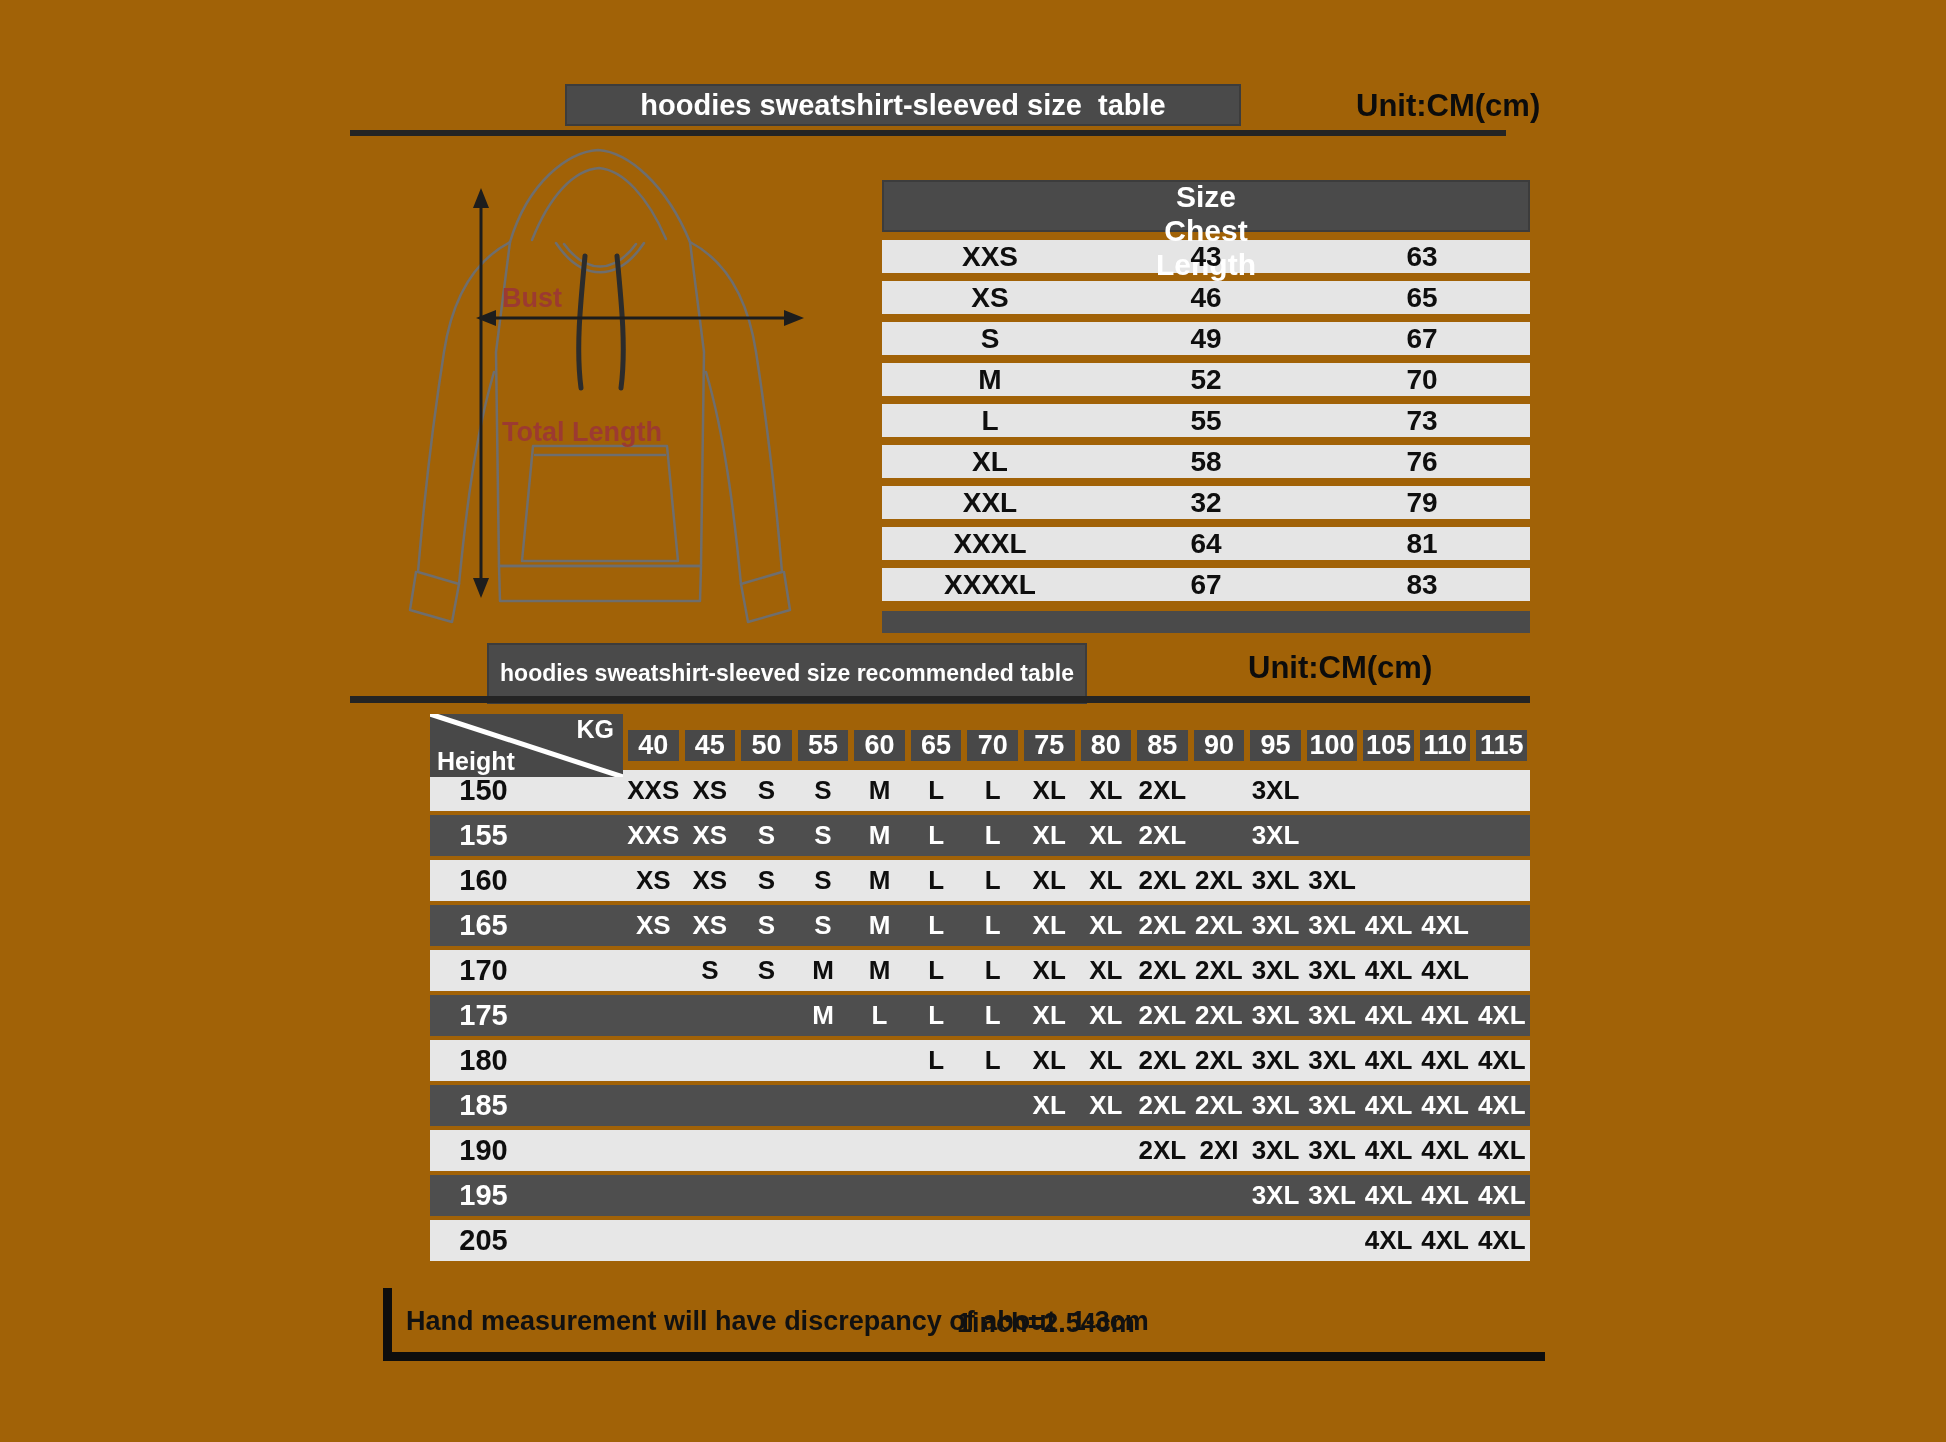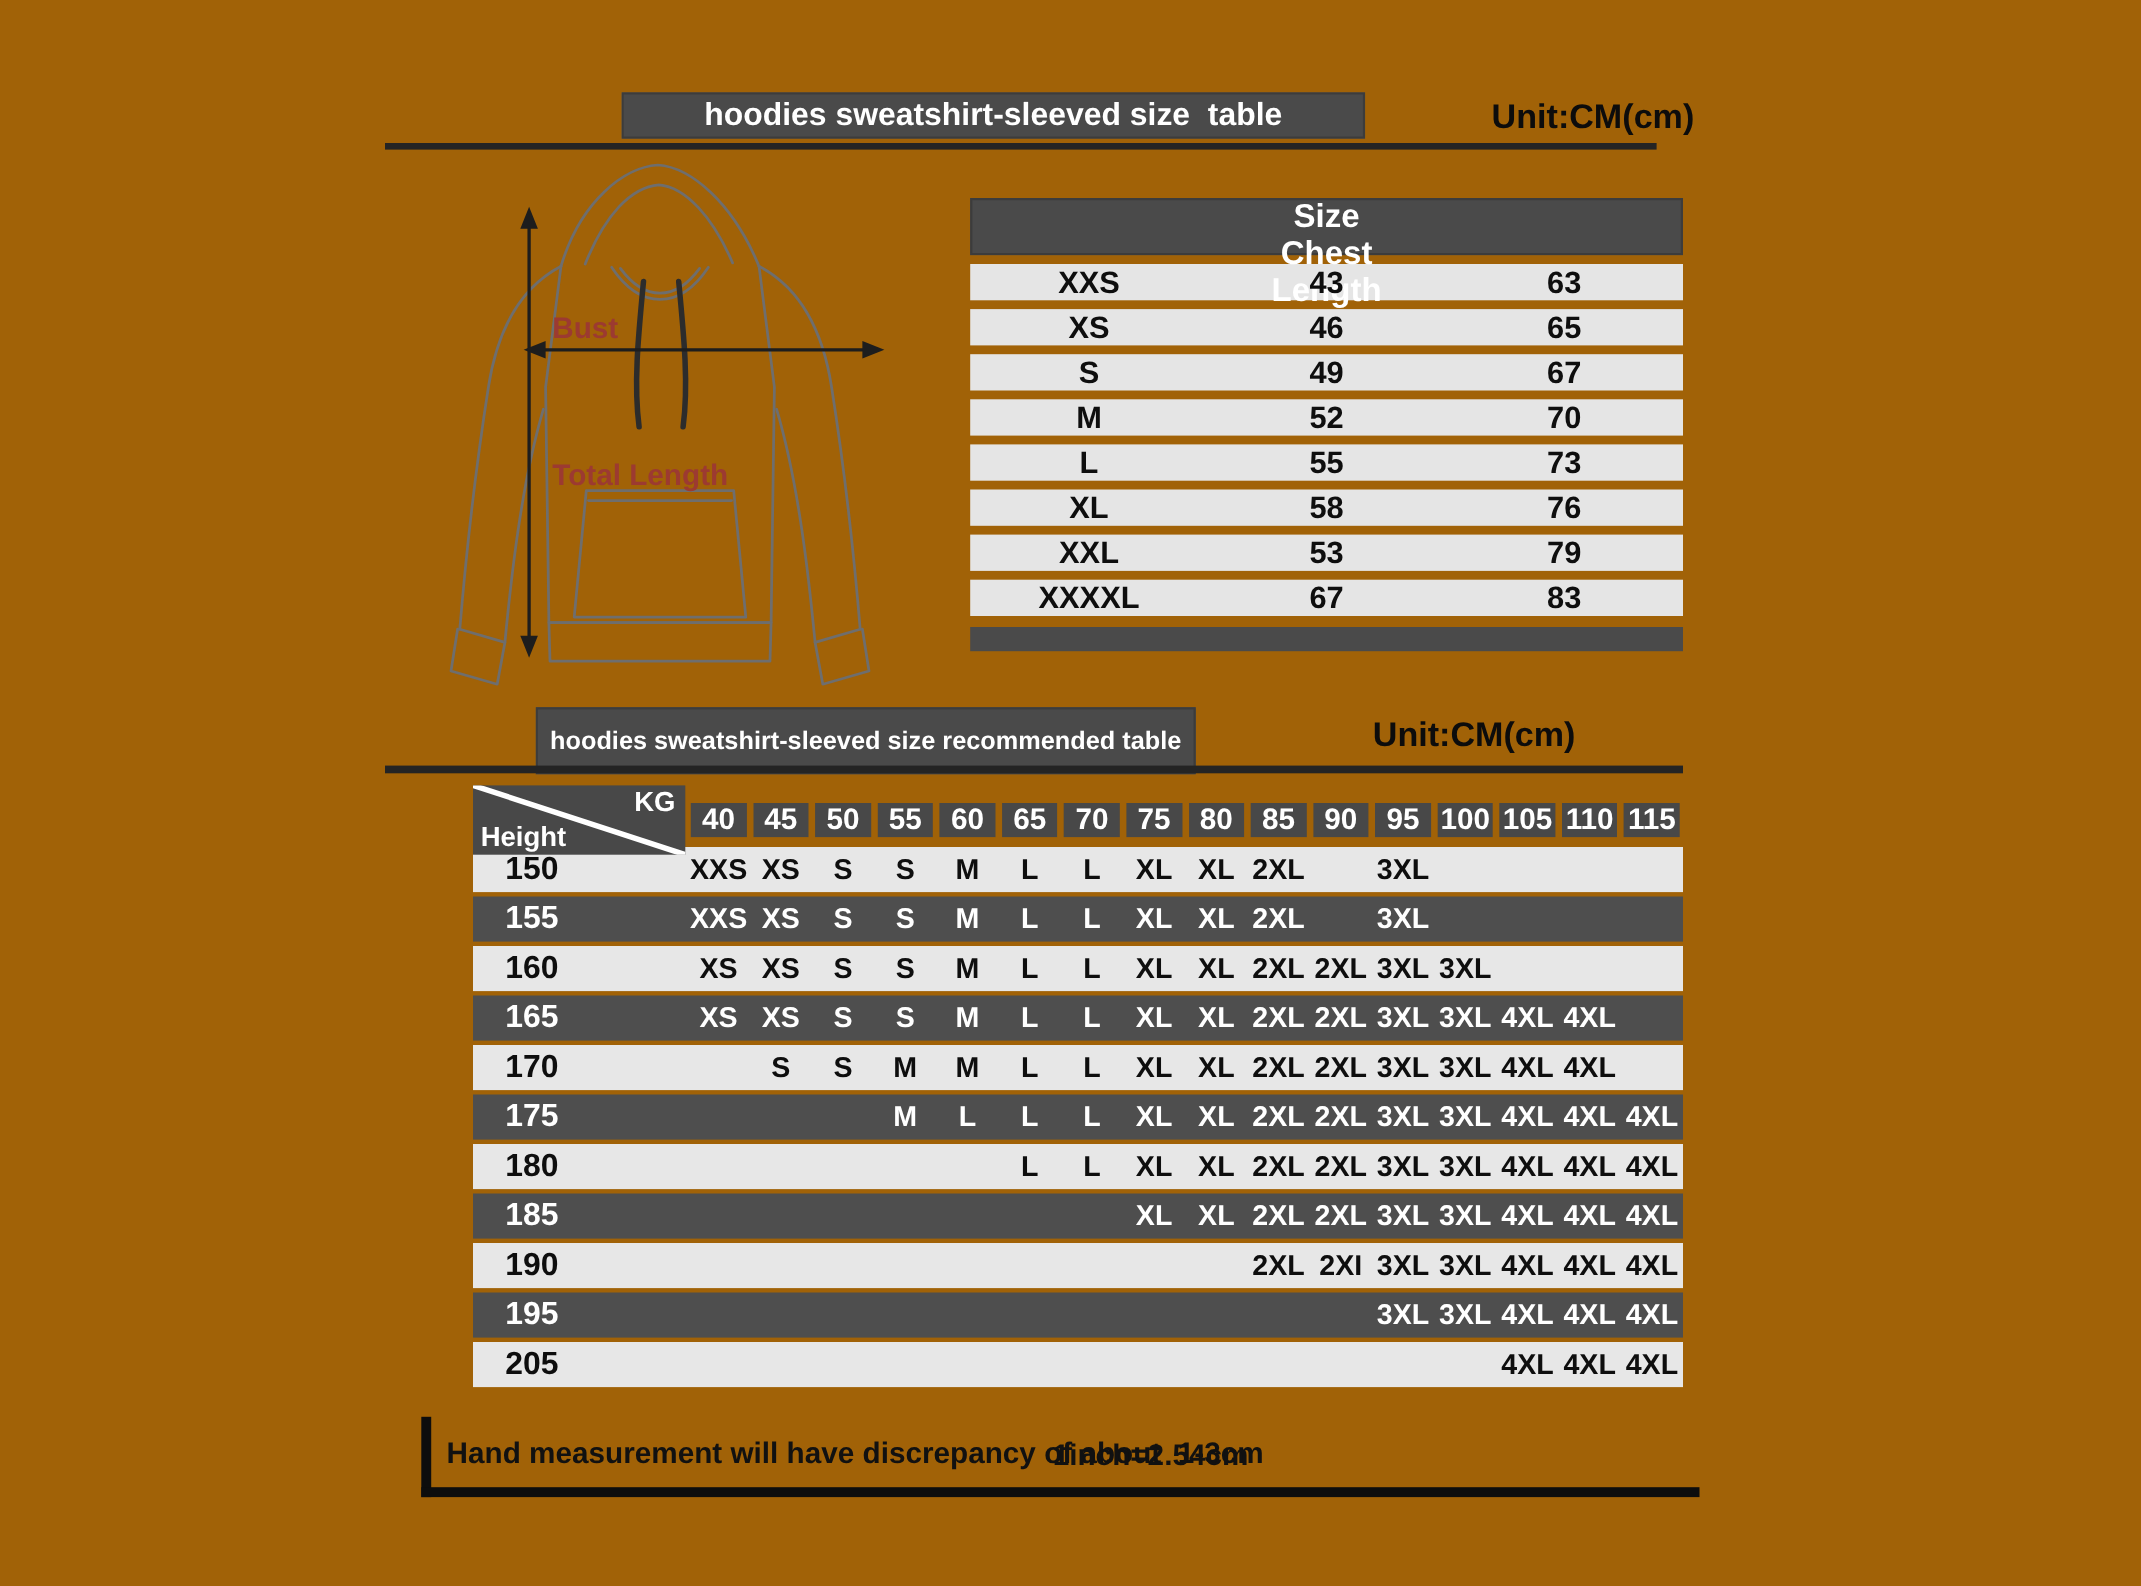--- a/index.html
+++ b/index.html
@@ -150,22 +150,27 @@
           <div>55</div>
           <div>73</div>
         </div>
         <div class="st-row">
           <div>XL</div>
           <div>58</div>
           <div>76</div>
         </div>
         <div class="st-row">
           <div>XXL</div>
-          <div>53</div>
+          <div>32</div>
           <div>79</div>
+        </div>
+        <div class="st-row">
+          <div>XXXL</div>
+          <div>64</div>
+          <div>81</div>
         </div>
         <div class="st-row">
           <div>XXXXL</div>
           <div>67</div>
           <div>83</div>
         </div>
       </div>
     <div class="st-bottom-bar"></div>
   </div>
 

